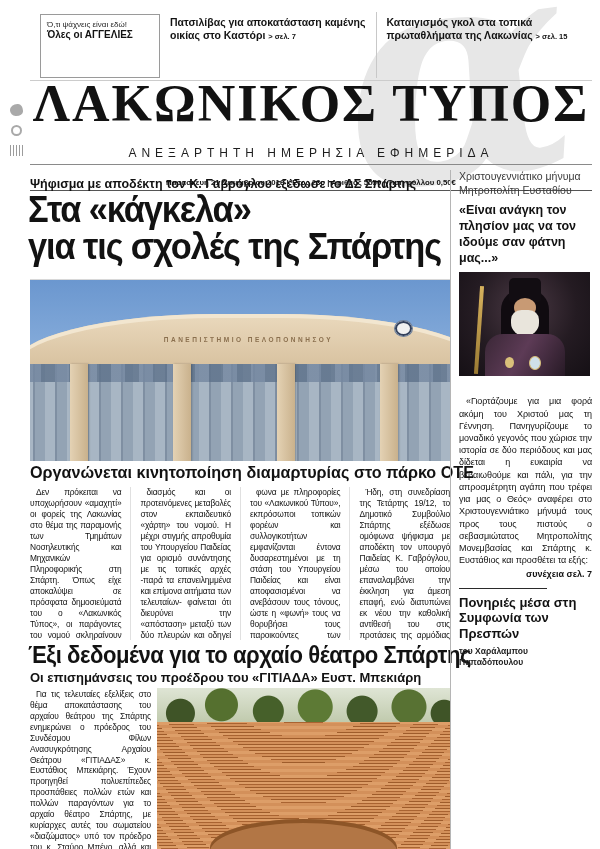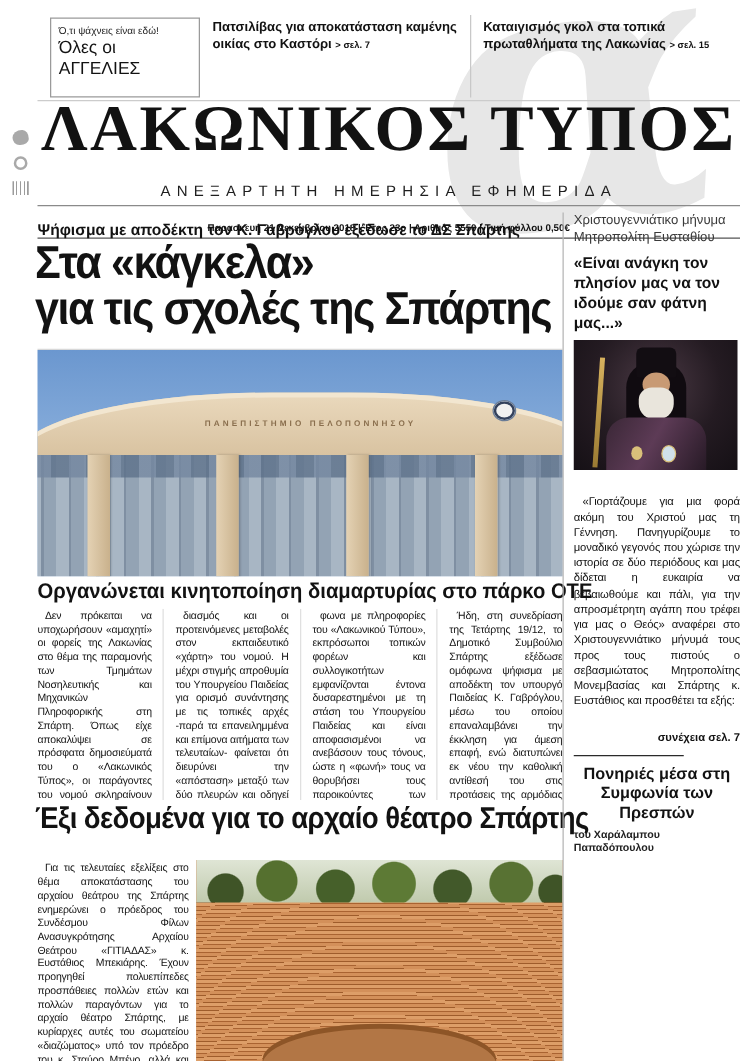--- a/index.html
+++ b/index.html
@@ -15,21 +15,21 @@
   
   .rail{left:7px;top:104px;width:18px;display:flex;flex-direction:column;gap:9px;align-items:center;}
   .icon-stamp{width:13px;height:12px;background:#a9a9a9;border-radius:60% 40% 55% 45%/55% 60% 40% 50%;}
   .icon-seal{width:11px;height:11px;border:2px solid #a9a9a9;border-radius:50%;box-sizing:border-box;}
   .icon-barcode{width:13px;height:11px;background:repeating-linear-gradient(90deg,#9c9c9c 0 1px,transparent 1px 3px);}
 
   
   .topstrip{left:40px;top:12px;width:552px;height:66px;display:flex;}
   .clsbox{width:120px;min-width:120px;border:1px solid #9a9a9a;padding:5px 6px;box-sizing:border-box;margin-top:2px;}
   .cls-tag{font-size:8px;color:#222;}
-  .cls-b{font-size:14px;font-weight:normal;line-height:1.2;}
+  .cls-b{font-size:10px;font-weight:bold;line-height:1.2;}
   .teaser{flex:1;padding:4px 6px 0 10px;font-size:10.5px;font-weight:bold;line-height:1.28;}
   .teaser + .teaser{border-left:1px solid #c8c8c8;}
   .pref{font-size:7.5px;font-weight:bold;white-space:nowrap;}
   .strip-rule{left:30px;top:80px;width:562px;border-top:1px solid #cccccc;}
 
   
   .masthead{left:30px;top:79px;width:562px;text-align:center;}
   .mast-title{font-family:"Liberation Serif","DejaVu Serif",serif;font-weight:bold;
               font-size:52px;line-height:.95;letter-spacing:2px;white-space:nowrap;}
   .mast-sub{font-size:12px;letter-spacing:5px;color:#1e1e1e;margin-top:18px;}
@@ -65,23 +65,23 @@
   .bp-veil{position:absolute;left:42px;top:18px;width:48px;height:50px;background:#100b10;border-radius:40% 40% 0 0;}
   .bp-face{position:absolute;left:55px;top:26px;width:22px;height:19px;background:#c89a74;border-radius:50%;}
   .bp-beard{position:absolute;left:52px;top:38px;width:28px;height:26px;background:#e9e5dc;border-radius:45% 45% 60% 60%;}
   .bp-robe{position:absolute;left:26px;bottom:-6px;width:80px;height:48px;
            background:linear-gradient(120deg,#3a2736 0%,#5d3b56 45%,#241823 100%);border-radius:18px 18px 0 0;}
   .bp-staff{position:absolute;left:18px;top:14px;width:4px;height:88px;background:linear-gradient(#d7b25e,#9a7a33);transform:rotate(4deg);}
   .bp-med1{position:absolute;left:46px;bottom:8px;width:9px;height:11px;background:#d9c07a;border-radius:50%;}
   .bp-med2{position:absolute;left:70px;bottom:6px;width:10px;height:12px;background:#cfe0ea;border:1px solid #d9c07a;border-radius:50%;}
   .rc-body{margin-top:19px;}
   .rc-body p{margin:0;font-size:9px;line-height:1.36;text-align:justify;text-indent:7px;letter-spacing:-.1px;}
-  .rc-cont{font-size:9px;font-weight:bold;text-align:right;margin-top:18px;}
+  .rc-cont{font-size:9px;font-weight:bold;text-align:right;margin-top:2px;}
   .op-rule{width:88px;border-top:1.5px solid #2a2a2a;margin:9px 0 6px;}
-  .op-title{font-size:13px;font-weight:bold;line-height:1.22;text-align:center;}
+  .op-title{font-size:13px;font-weight:bold;line-height:1.22;}
   .op-author{font-size:8.5px;font-weight:bold;line-height:1.3;margin-top:4px;color:#222;}
 
   
   .subhead-ote{left:30px;top:463px;font-size:17px;font-weight:bold;transform:scaleX(.95);transform-origin:left;white-space:nowrap;}
   .bodycols{left:30px;top:487px;width:420px;height:153px;display:flex;overflow:hidden;}
   .bcol{width:97px;box-sizing:border-box;font-size:8.4px;line-height:1.31;text-align:justify;
         letter-spacing:-.15px;text-indent:6px;}
   .bcol + .bcol{border-left:1px solid #e0e0e0;padding-left:9px;margin-left:9px;width:106px;}
 
   
@@ -176,20 +176,21 @@
     </div>
     <div class="bcol">
       <span>φωνα με πληροφορίες του «Λακωνικού Τύπου», εκπρόσωποι τοπικών φορέων και συλλογικοτήτων εμφανίζονται έντονα δυσαρεστημένοι με τη στάση του Υπουργείου Παιδείας και είναι αποφασισμένοι να ανεβάσουν τους τόνους, ώστε η «φωνή» τους να θορυβήσει τους παροικούντες των υπουργικών εγκαταστάσεων στο Μαρούσι.</span>
     </div>
     <div class="bcol">
       <span>Ήδη, στη συνεδρίαση της Τετάρτης 19/12, το Δημοτικό Συμβούλιο Σπάρτης εξέδωσε ομόφωνα ψήφισμα με αποδέκτη τον υπουργό Παιδείας Κ. Γαβρόγλου, μέσω του οποίου επαναλαμβάνει την έκκληση για άμεση επαφή, ενώ διατυπώνει εκ νέου την καθολική αντίθεσή του στις προτάσεις της αρμόδιας Επιτροπής που είχε συστήσει το υπουργείο.</span>
     </div>
   </div>
 
   <div class="z story2-head">Έξι δεδομένα για το αρχαίο θέατρο Σπάρτης</div>
+  <div class="z story2-sub">Οι επισημάνσεις του προέδρου του «ΓΙΤΙΑΔΑ» Ευστ. Μπεκιάρη</div>
   <div class="z story2-body">
     <span>Για τις τελευταίες εξελίξεις στο θέμα αποκατάστασης του αρχαίου θεάτρου της Σπάρτης ενημερώνει ο πρόεδρος του Συνδέσμου Φίλων Ανασυγκρότησης Αρχαίου Θεάτρου «ΓΙΤΙΑΔΑΣ» κ. Ευστάθιος Μπεκιάρης. Έχουν προηγηθεί πολυεπίπεδες προσπάθειες πολλών ετών και πολλών παραγόντων για το αρχαίο θέατρο Σπάρτης, με κυρίαρχες αυτές του σωματείου «διαζώματος» υπό τον πρόεδρο του κ. Σταύρο Μπένο, αλλά και της Αρχαιολογικής Υπηρεσίας Λακωνίας.</span>
   </div>
 
   <div class="z theatre">
     <div class="trees"></div>
     <div class="seats"></div>
     <div class="orchestra"></div>
   </div>
 

